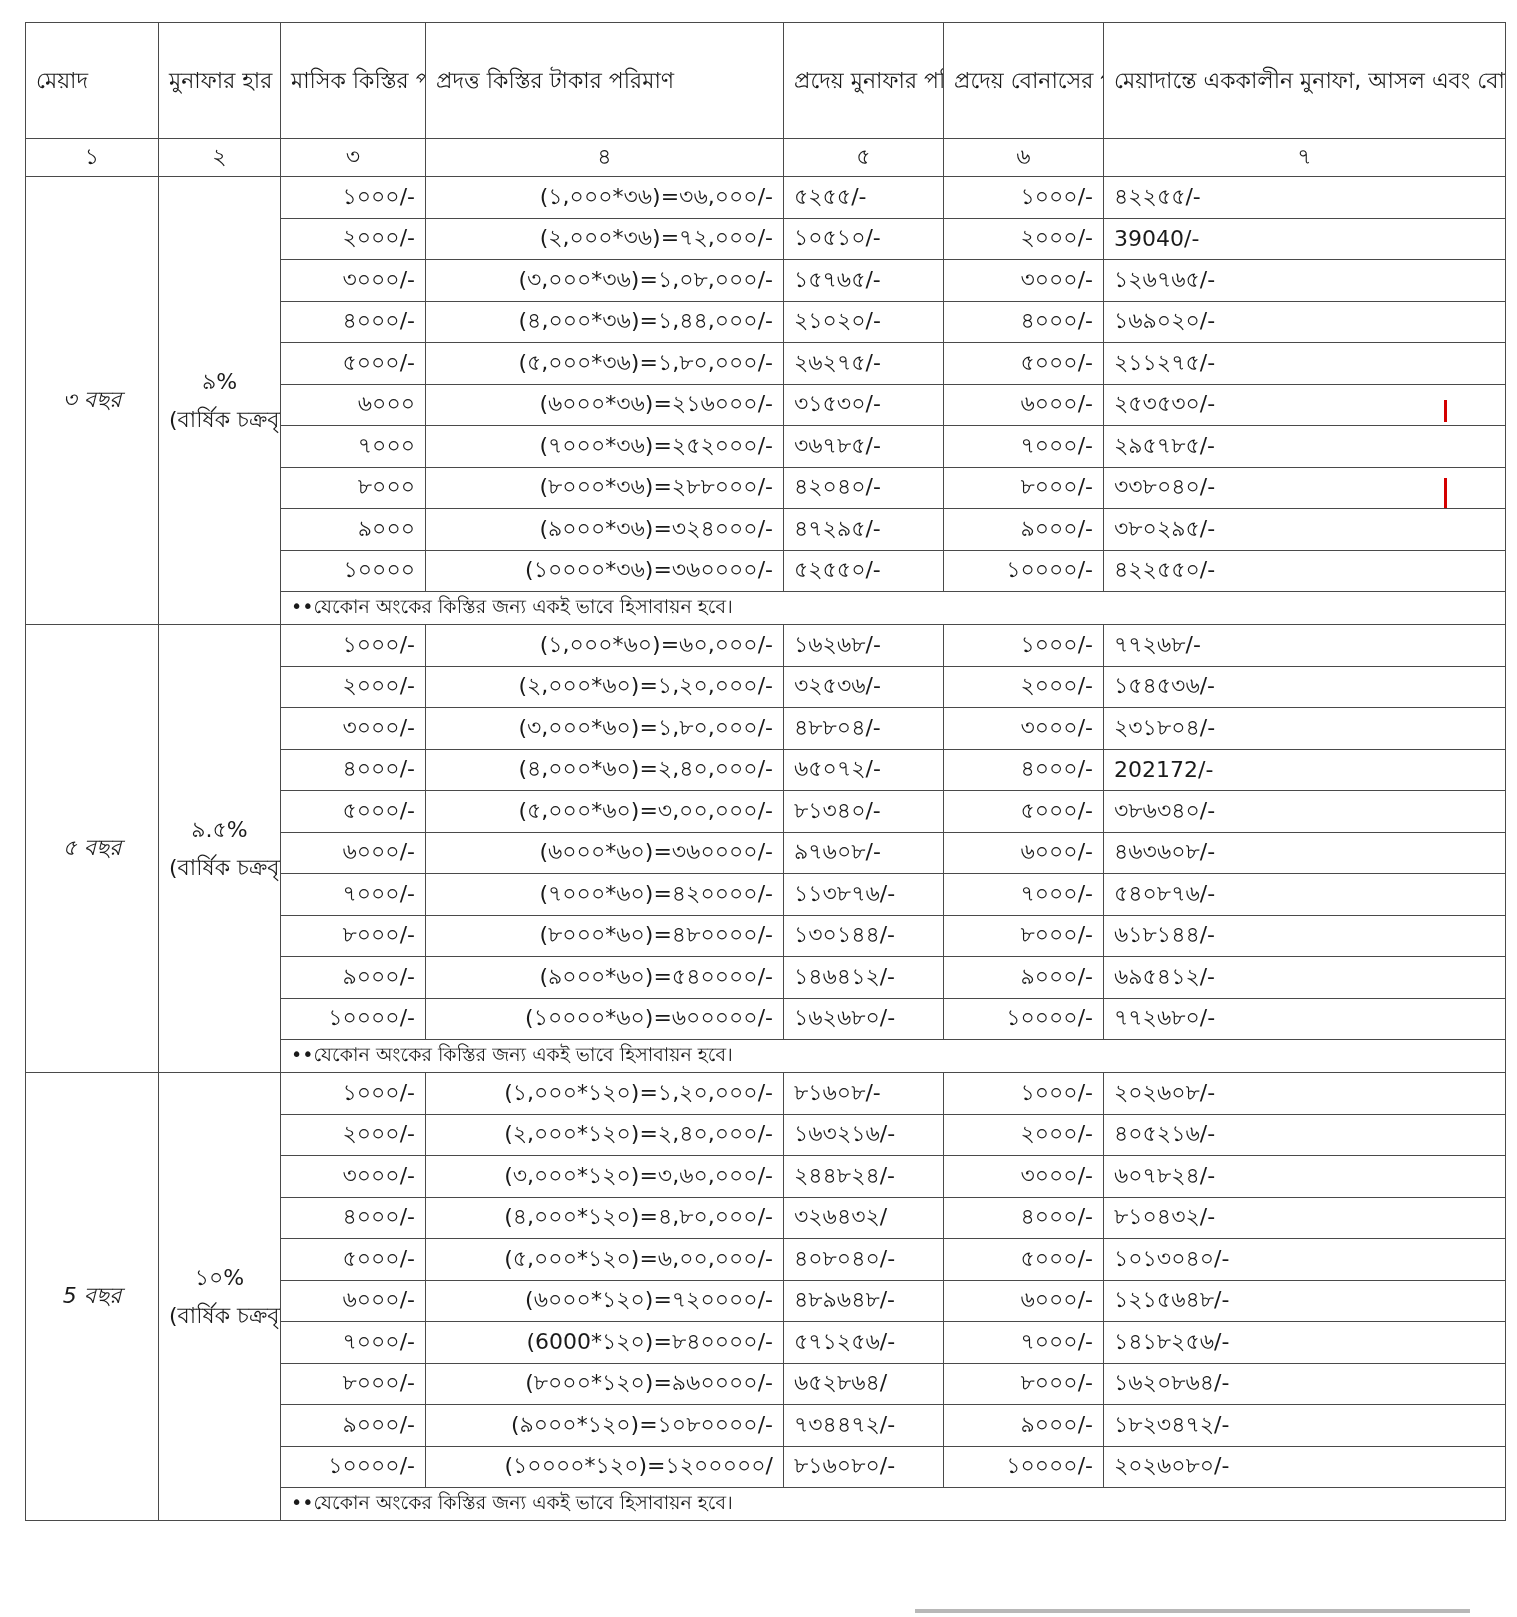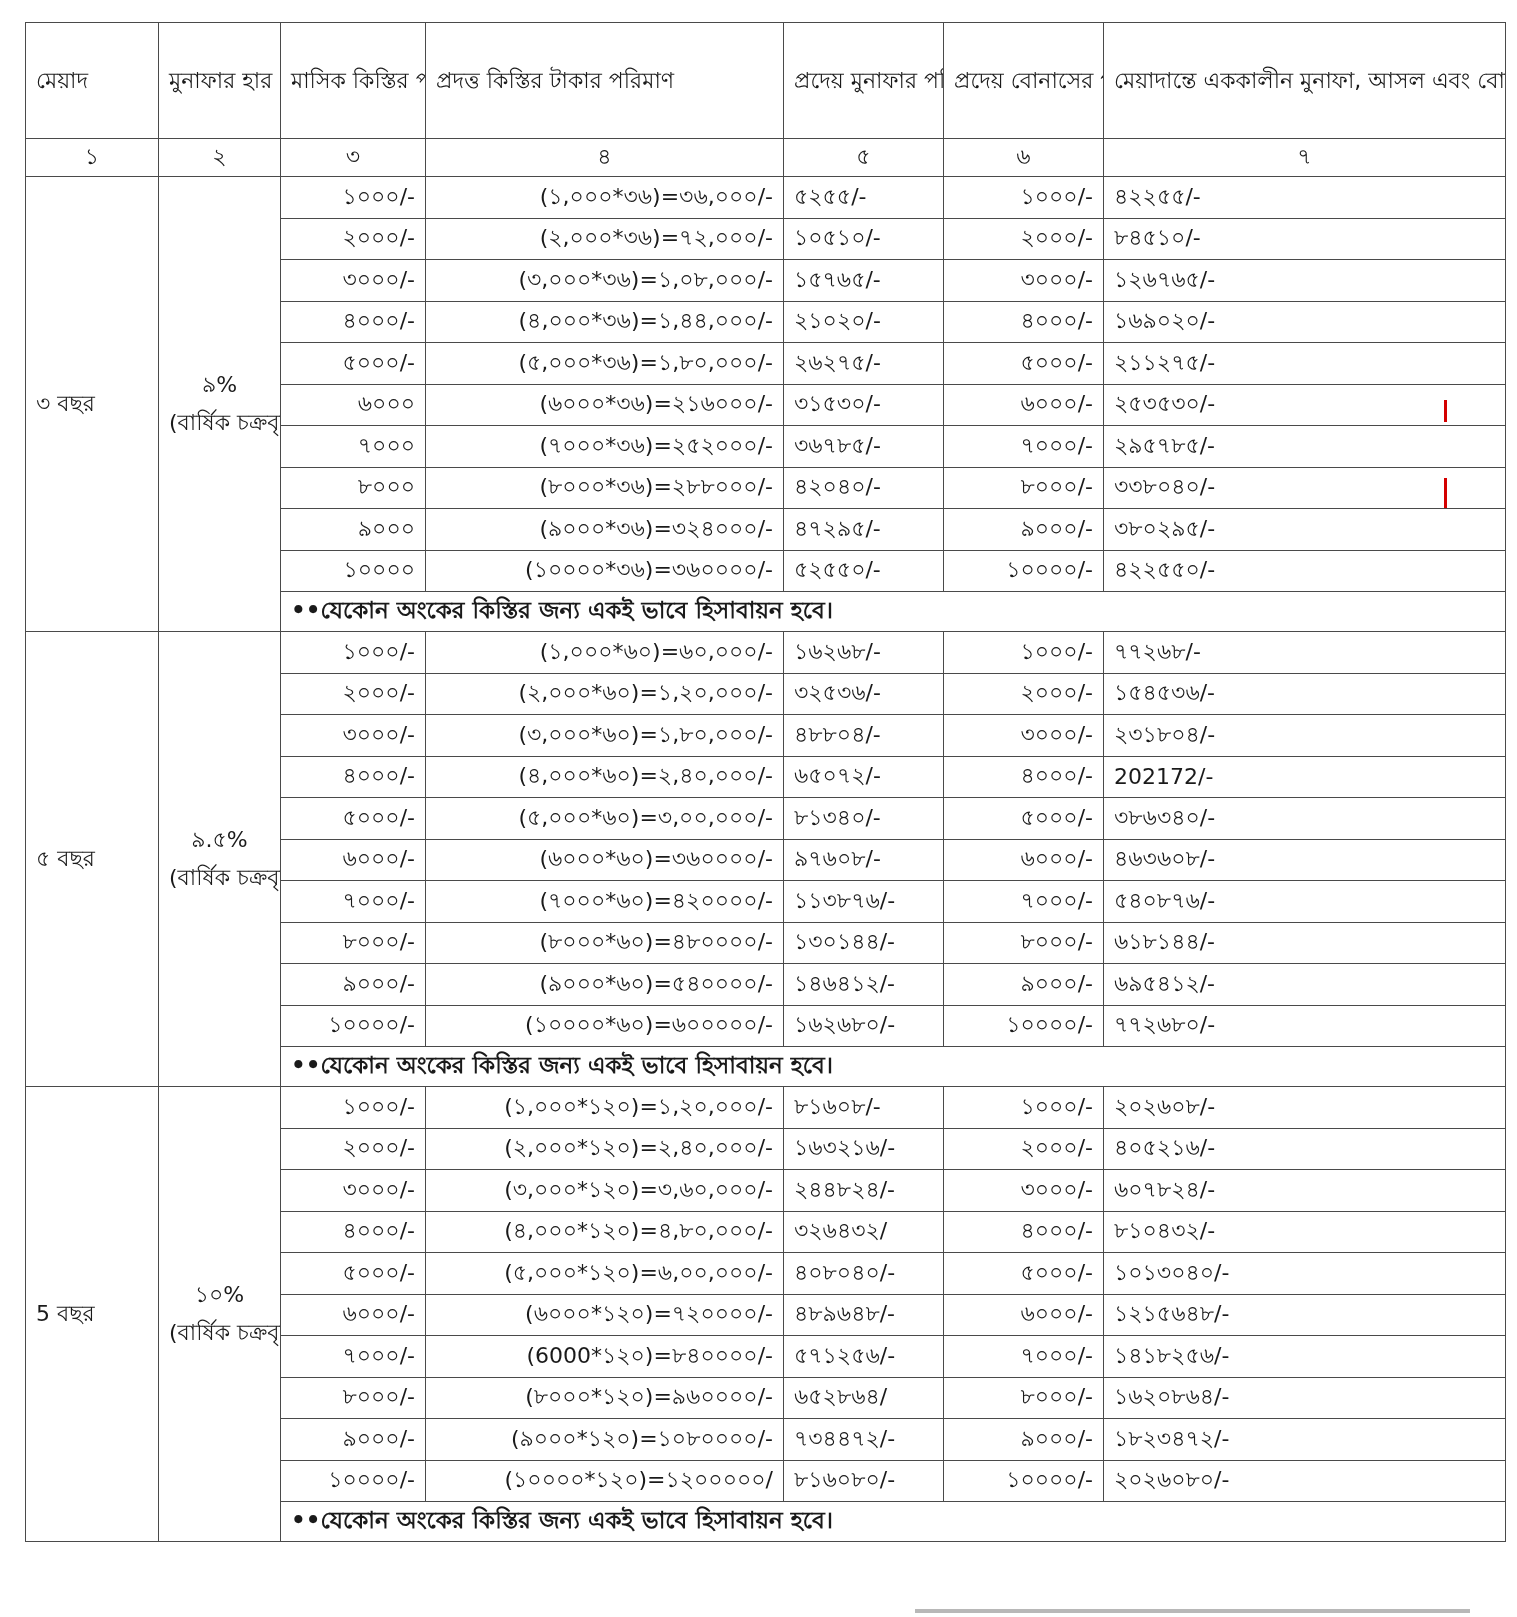--- a/index.html
+++ b/index.html
@@ -34,24 +34,24 @@
   }
   th.num {
     height: 30px; text-align: center; font-size: 16px;
   }
   tr.data td { height: 40.5px; }
   td.inst { text-align: right; }
   td.formula { text-align: right; }
   td.profit { text-align: left; }
   td.bonus { text-align: right; }
   td.total { }
-  td.term { text-align: left; }
+  td.term { text-align: center; font-style: italic; }
   td.rate { text-align: center; white-space: normal; line-height: 38px; }
   tr.note td {
-    height: 32px; font-size: 23px; font-weight: bold;
+    height: 32px; font-size: 19px; font-weight: normal;
     border-top: 1.5px dotted #777;
   }
   .red-mark { position: absolute; width: 3px; background: #d40000; }
   .footer-line { position: absolute; left: 915px; top: 1609px; width: 555px; height: 4px; background: #b8b8b8; }
 </style>
 </head>
 <body>
 
 <table class="scheme">
   <colgroup>
@@ -94,21 +94,21 @@
         <td class="formula">(১,০০০*৩৬)=৩৬,০০০/-</td>
         <td class="profit">৫২৫৫/-</td>
         <td class="bonus">১০০০/-</td>
         <td class="total">৪২২৫৫/-</td>
       </tr>
       <tr class="data">
         <td class="inst">২০০০/-</td>
         <td class="formula">(২,০০০*৩৬)=৭২,০০০/-</td>
         <td class="profit">১০৫১০/-</td>
         <td class="bonus">২০০০/-</td>
-        <td class="total">৮৪৫১০/-</td>
+        <td class="total">39040/-</td>
       </tr>
       <tr class="data">
         <td class="inst">৩০০০/-</td>
         <td class="formula">(৩,০০০*৩৬)=১,০৮,০০০/-</td>
         <td class="profit">১৫৭৬৫/-</td>
         <td class="bonus">৩০০০/-</td>
         <td class="total">১২৬৭৬৫/-</td>
       </tr>
       <tr class="data">
         <td class="inst">৪০০০/-</td>

